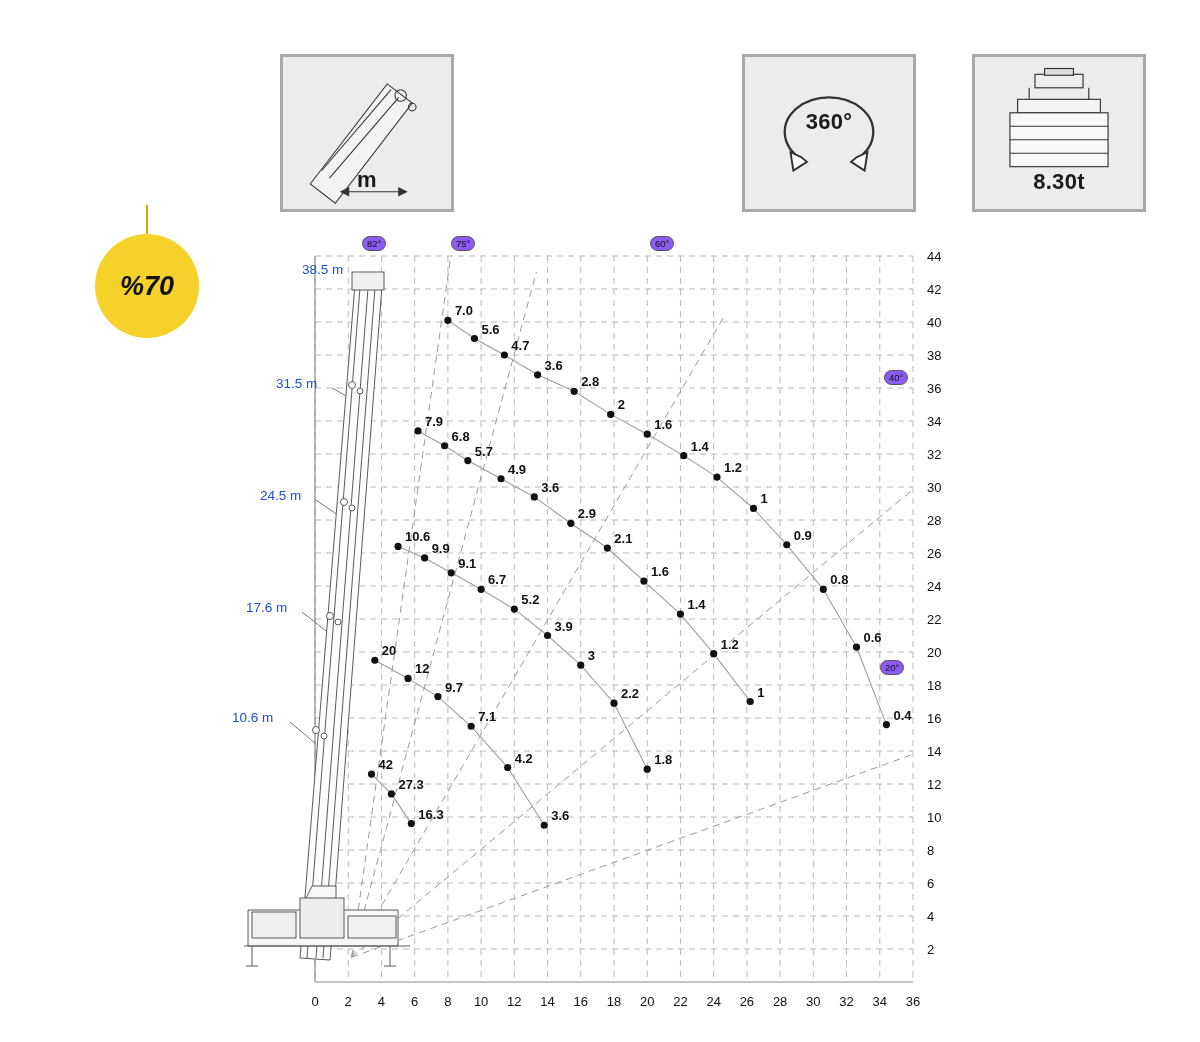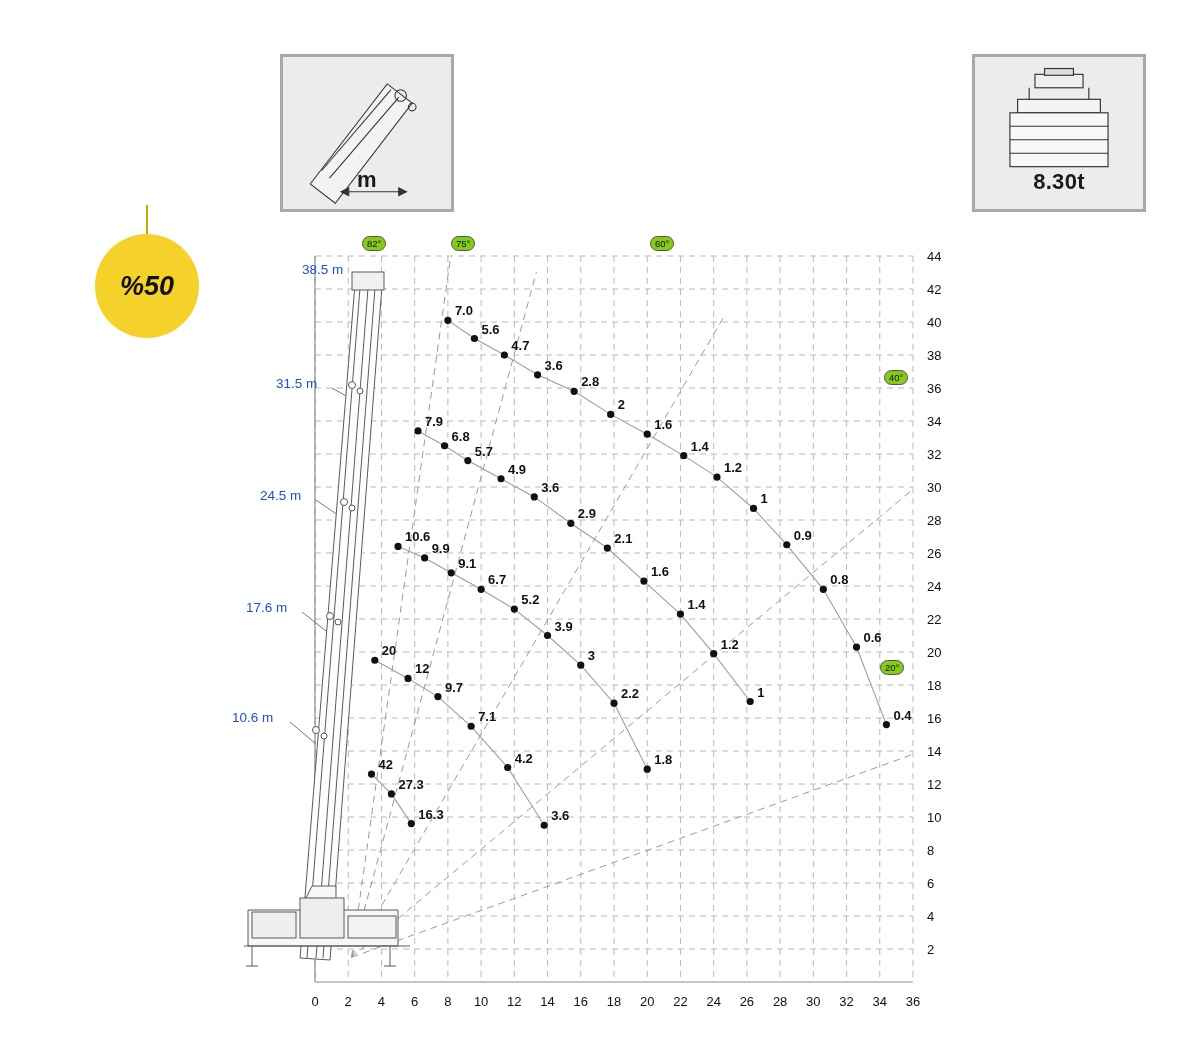--- a/index.html
+++ b/index.html
@@ -58,21 +58,21 @@
 
   
   #chart-area{
     position:absolute;left:0;top:210px;width:1200px;height:832px;
   }
   .boom-lbl{
     position:absolute;font-size:13.5px;color:#1d4ed8;white-space:nowrap;
   }
   .ang-pill{
     position:absolute;
-    border:1px solid #555;border-radius:9px;background:#84cc16;
+    border:1px solid #555;border-radius:9px;background:#8b5cf6;
     font-size:9.5px;padding:1px 4px;color:#111;
   }
 </style>
 </head>
 <body>
 
 <div class="spec-row">
 
 
   <div class="spec-box b2">
@@ -84,41 +84,51 @@
           <circle cx="134" cy="52" r="4"></circle>
         <line x1="60" y1="140" x2="128" y2="140"></line>
         <path d="M60 140 l8 -4 v8 z" fill="#333"></path>
         <path d="M128 140 l-8 -4 v8 z" fill="#333"></path>
       </g>
     </svg>
     <div class="spec-label">m</div>
   </div>
 
 
+  <div class="spec-box b4">
+    <svg class="draw" viewBox="0 0 174 158">
+      <g stroke="#333" fill="none" stroke-width="2.4">
+        <path d="M58 106 A46 36 0 1 1 116 106"></path>
+      </g>
+      <path d="M58 104 l-11 -5 l3 19 l14 -9 z" fill="#fff" stroke="#333" stroke-width="2"></path>
+      <path d="M116 104 l11 -5 l-3 19 l-14 -9 z" fill="#fff" stroke="#333" stroke-width="2"></path>
+    </svg>
+    <div class="spec-label">360°</div>
+  </div>
 
   <div class="spec-box b5">
     <svg class="draw" viewBox="0 0 174 158">
       <g stroke="#333" fill="none" stroke-width="1.2">
         <rect x="62" y="18" width="50" height="14" fill="#eee"></rect>
         <rect x="72" y="12" width="30" height="7" fill="#ddd"></rect>
         <rect x="44" y="44" width="86" height="14" fill="#f4f4f4"></rect>
         <rect x="36" y="58" width="102" height="56" fill="#f8f8f8"></rect>
         <line x1="36" y1="72" x2="138" y2="72"></line>
         <line x1="36" y1="86" x2="138" y2="86"></line>
         <line x1="36" y1="100" x2="138" y2="100"></line>
         <line x1="56" y1="32" x2="56" y2="44"></line>
         <line x1="118" y1="32" x2="118" y2="44"></line>
       </g>
     </svg>
     <div class="spec-label">8.30t</div>
   </div>
 </div>
 
 <div class="badge-stem"></div>
-<div class="badge">%50</div>
+<div class="badge">%70</div>
 
 <div id="chart-area">
   <svg id="chart-svg" width="1200" height="832">
       <line x1="315" y1="46" x2="315" y2="772" stroke="#b9b9b9" stroke-width="1" stroke-dasharray="6 5"></line>
       <line x1="348.22222222222223" y1="46" x2="348.22222222222223" y2="772" stroke="#b9b9b9" stroke-width="1" stroke-dasharray="6 5"></line>
       <line x1="381.44444444444446" y1="46" x2="381.44444444444446" y2="772" stroke="#b9b9b9" stroke-width="1" stroke-dasharray="6 5"></line>
       <line x1="414.66666666666663" y1="46" x2="414.66666666666663" y2="772" stroke="#b9b9b9" stroke-width="1" stroke-dasharray="6 5"></line>
       <line x1="447.8888888888889" y1="46" x2="447.8888888888889" y2="772" stroke="#b9b9b9" stroke-width="1" stroke-dasharray="6 5"></line>
       <line x1="481.1111111111111" y1="46" x2="481.1111111111111" y2="772" stroke="#b9b9b9" stroke-width="1" stroke-dasharray="6 5"></line>
       <line x1="514.3333333333333" y1="46" x2="514.3333333333333" y2="772" stroke="#b9b9b9" stroke-width="1" stroke-dasharray="6 5"></line>

